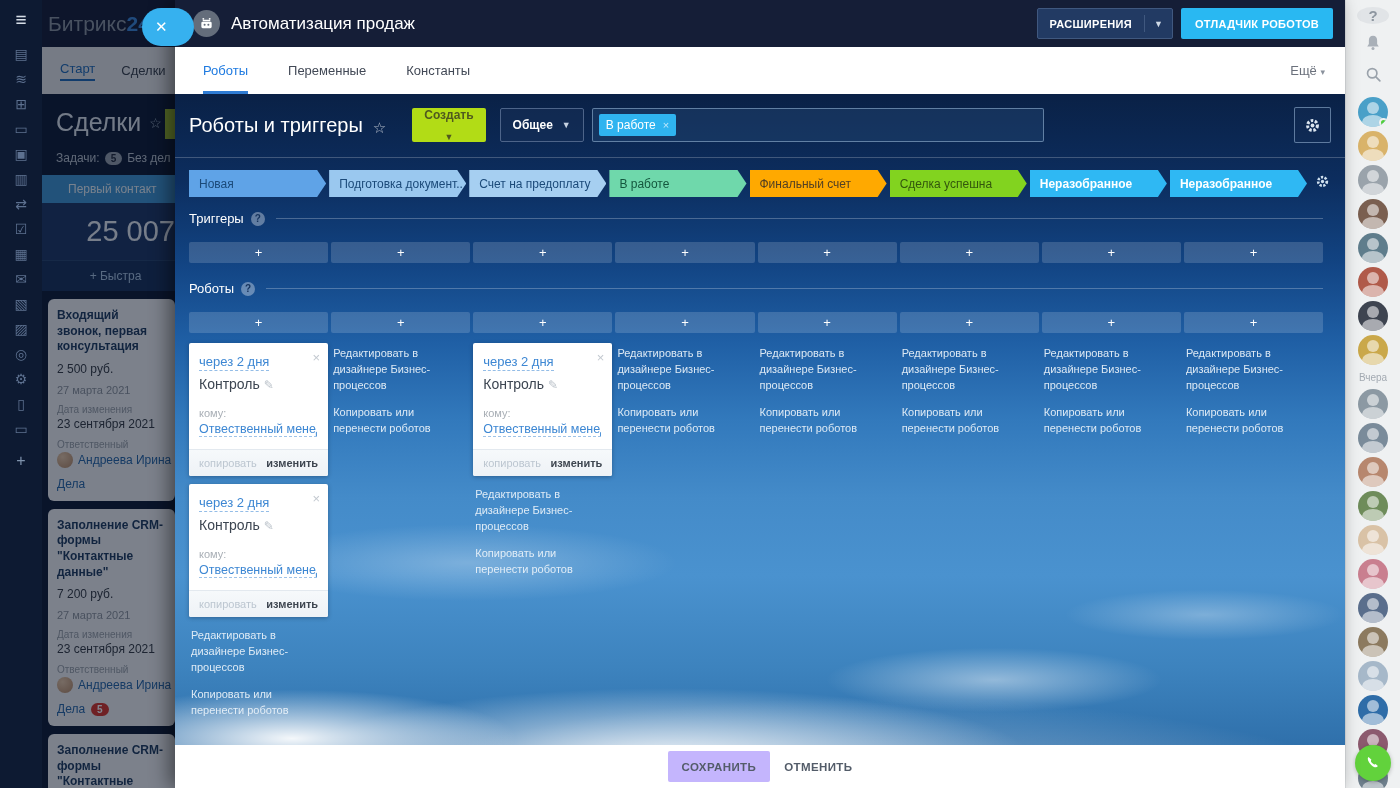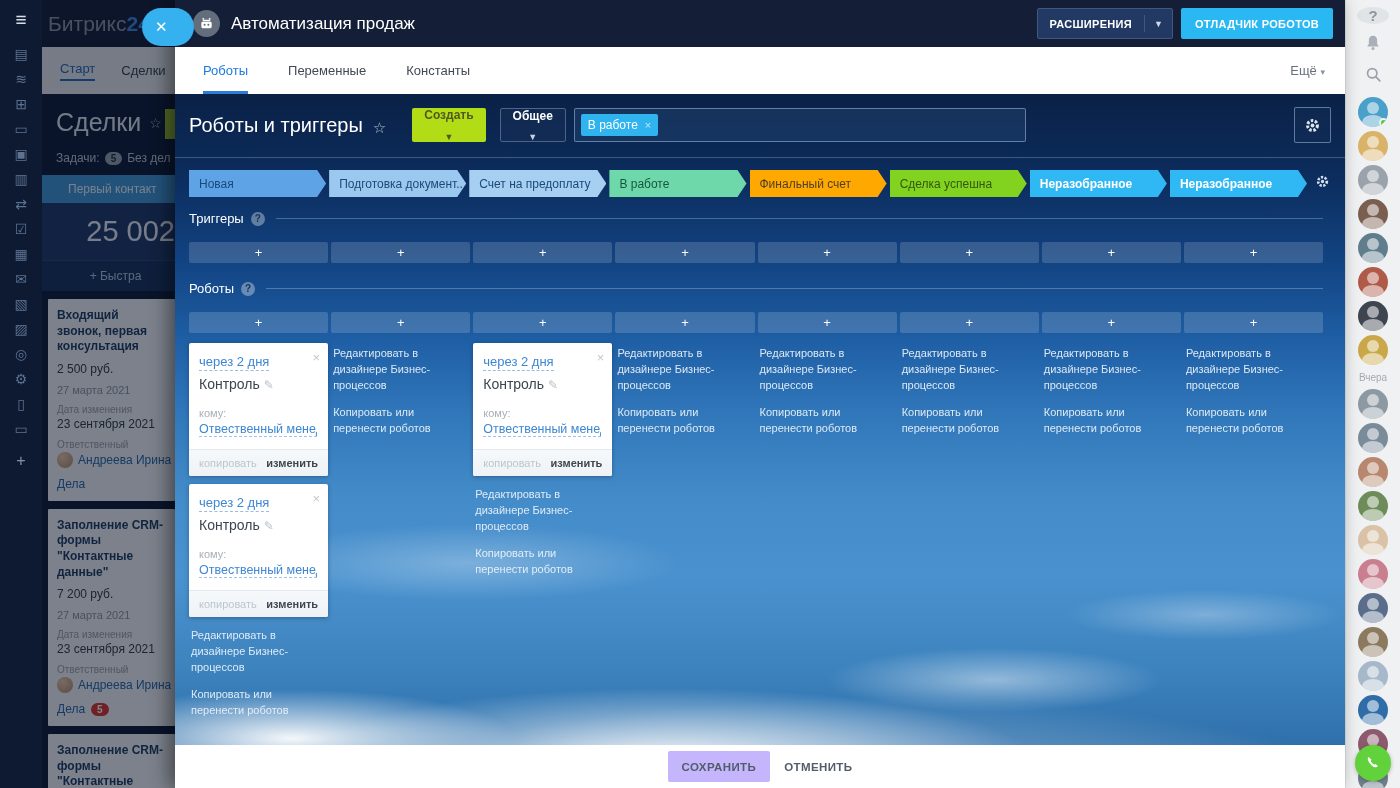--- a/index.html
+++ b/index.html
@@ -22,21 +22,21 @@
   .sb-tab.active { color:#1e6bb8; border-bottom:2px solid #1e6bb8; padding-bottom:3px; }
   .sb-title-row { display:flex; align-items:center; padding:14px 0 10px 14px; }
   .sb-title { font-size:25px; font-weight:300; color:#dfe6ee; white-space:nowrap; }
   .sb-star { color:#9fb2c6; font-size:14px; margin-left:8px; }
   .sb-green { position:absolute; right:0; width:10px; height:30px; background:#9ebe2a; margin-top:2px; }
   .sb-tasks { font-size:12px; color:#b9c3cf; padding:4px 0 10px 14px; white-space:nowrap; display:flex; align-items:center; gap:5px; }
   .sb-badge { background:#97a1ac; color:#20293a; font-size:10px; font-weight:700; border-radius:8px; padding:1px 6px; }
   .sb-stagebar { background:#3e97d4; color:#eaf4fb; font-size:12px; font-weight:400; padding:7px 26px; white-space:nowrap; }
   .sb-sum { background:#1d3765; color:#e8eef5; font-size:29px; font-weight:300; padding:12px 0 12px 12px; white-space:nowrap; text-align:right; }
   .sb-quick { background:#16315a; color:#a9c4e2; font-size:12px; padding:8px 0 8px 14px; white-space:nowrap; border-top:1px solid #27456f;text-align:center; }
-  .deal-card { background:#f2f4f6; margin:8px 0 0 6px; width:127px; padding:9px 9px 10px 9px; border-radius:1px; }
+  .deal-card { background:#f2f4f6; margin:8px 0 0 6px; width:127px; padding:9px 9px 10px 9px; border-radius:6px; }
   .dc-title { font-size:12px; font-weight:700; color:#1c3a5e; line-height:1.3; margin-bottom:7px; }
   .dc-date { font-size:11px; color:#8d959e; margin-bottom:8px; }
   .dc-label { font-size:10px; color:#99a1a9; margin-bottom:2px; }
   .dc-value { font-size:12px; color:#343b44; margin-bottom:8px; }
   .dc-resp { display:flex; align-items:center; gap:5px; margin-bottom:9px; }
   .dc-ava { width:16px; height:16px; border-radius:50%; background:radial-gradient(circle at 35% 30%,#e8c9a8,#b58a66); flex:none; }
   .dc-name { font-size:12px; color:#2567a9; white-space:nowrap; }
   .dc-foot { display:flex; align-items:center; gap:6px; font-size:12px; color:#2567a9; margin-top:4px; }
   .dc-redbadge { background:#d8342a; color:#fff; font-size:10px; font-weight:700; border-radius:8px; padding:1px 6px; }
   .sb-dim { position:absolute; inset:0; background:rgba(6,14,32,0.5); pointer-events:none; }
@@ -70,21 +70,21 @@
       radial-gradient(ellipse 300px 55px at 25% 72%, rgba(255,255,255,0.28), rgba(255,255,255,0) 70%),
       radial-gradient(ellipse 800px 220px at 60% 118%, rgba(255,255,255,0.75), rgba(255,255,255,0) 75%),
       linear-gradient(180deg,#0a2146 0%,#0c2d5e 13%,#124483 26%,#1f5fa5 38%,#3279bc 50%,#448bc9 62%,#4a92cf 74%,#3d83be 88%,#2f70ab 100%);
   }
 
   .p-toolbar { display:flex; align-items:center; padding:13px 14px 12px 14px; }
   .pt-title { color:#fff; font-size:20px; font-weight:300; white-space:nowrap; }
   .pt-star { color:rgba(255,255,255,0.65); font-size:15px; margin:6px 0 0 10px; cursor:pointer; }
   .btn-create { height:34px; background:#b2dc16; border:none; border-radius:2px; color:#50591f; font-size:12px; font-weight:700; padding:0 12px; margin-left:26px; cursor:pointer; display:flex; align-items:center; gap:10px;flex-direction:column; }
   .btn-create .car { font-size:9px; }
-  .btn-filter { height:34px; background:rgba(24,48,88,0.55); border:1px solid #4d6489; border-radius:2px; color:#fff; font-size:12px; font-weight:700; padding:0 12px; margin-left:14px; cursor:pointer; display:flex; align-items:center; gap:9px;flex-direction:column; }
+  .btn-filter { height:34px; background:rgba(24,48,88,0.55); border:1px solid #4d6489; border-radius:2px; color:#fff; font-size:12px; font-weight:700; padding:0 12px; margin-left:14px; cursor:pointer; display:flex; align-items:center; gap:9px; }
   .btn-filter .car { font-size:9px; color:#c6d2e2; }
   .searchbox { height:34px; flex:none; width:452px; margin-left:8px; background:rgba(40,75,120,0.38); border:1px solid rgba(160,190,220,0.55); border-radius:2px; display:flex; align-items:center; padding:0 6px; cursor:text; }
   .chip { background:#2fb4f0; color:#fff; font-size:12px; border-radius:2px; padding:4px 7px; display:flex; align-items:center; gap:7px; white-space:nowrap; }
   .chip .x { color:#bfe8fb; font-size:11px; cursor:pointer; }
   .btn-gear { width:37px; height:36px; margin-left:auto; background:rgba(24,48,88,0.35); border:1px solid rgba(160,190,220,0.55); border-radius:2px; display:flex; align-items:center; justify-content:center; cursor:pointer; }
   .p-divider { height:1px; background:rgba(255,255,255,0.22); margin:2px 0 12px 0; }
 
   .stages-row { display:flex; align-items:center; padding:0 10px 0 14px; }
   .stages { flex:1; display:grid; grid-template-columns:repeat(8,1fr); gap:3px; }
   .stage { height:27px; display:flex; align-items:center; padding-left:10px; font-size:12px; white-space:nowrap; overflow:hidden;
@@ -169,21 +169,21 @@
     <span class="sb-title">Сделки</span>
     <span class="sb-star">☆</span>
     <span class="sb-green"></span>
   </div>
   <div class="sb-tasks">
     <span>Задачи:</span>
     <span class="sb-badge">5</span>
     <span>Без дел</span>
   </div>
   <div class="sb-stagebar">Первый контакт</div>
-  <div class="sb-sum">25 002</div>
+  <div class="sb-sum">25 007</div>
   <div class="sb-quick">+ Быстра</div>
 
   <div class="deal-card">
     <div class="dc-title">Входящий звонок, первая консультация</div>
     <div class="dc-value">2 500 руб.</div>
     <div class="dc-date">27 марта 2021</div>
     <div class="dc-label">Дата изменения</div>
     <div class="dc-value">23 сентября 2021</div>
     <div class="dc-label">Ответственный</div>
     <div class="dc-resp">

